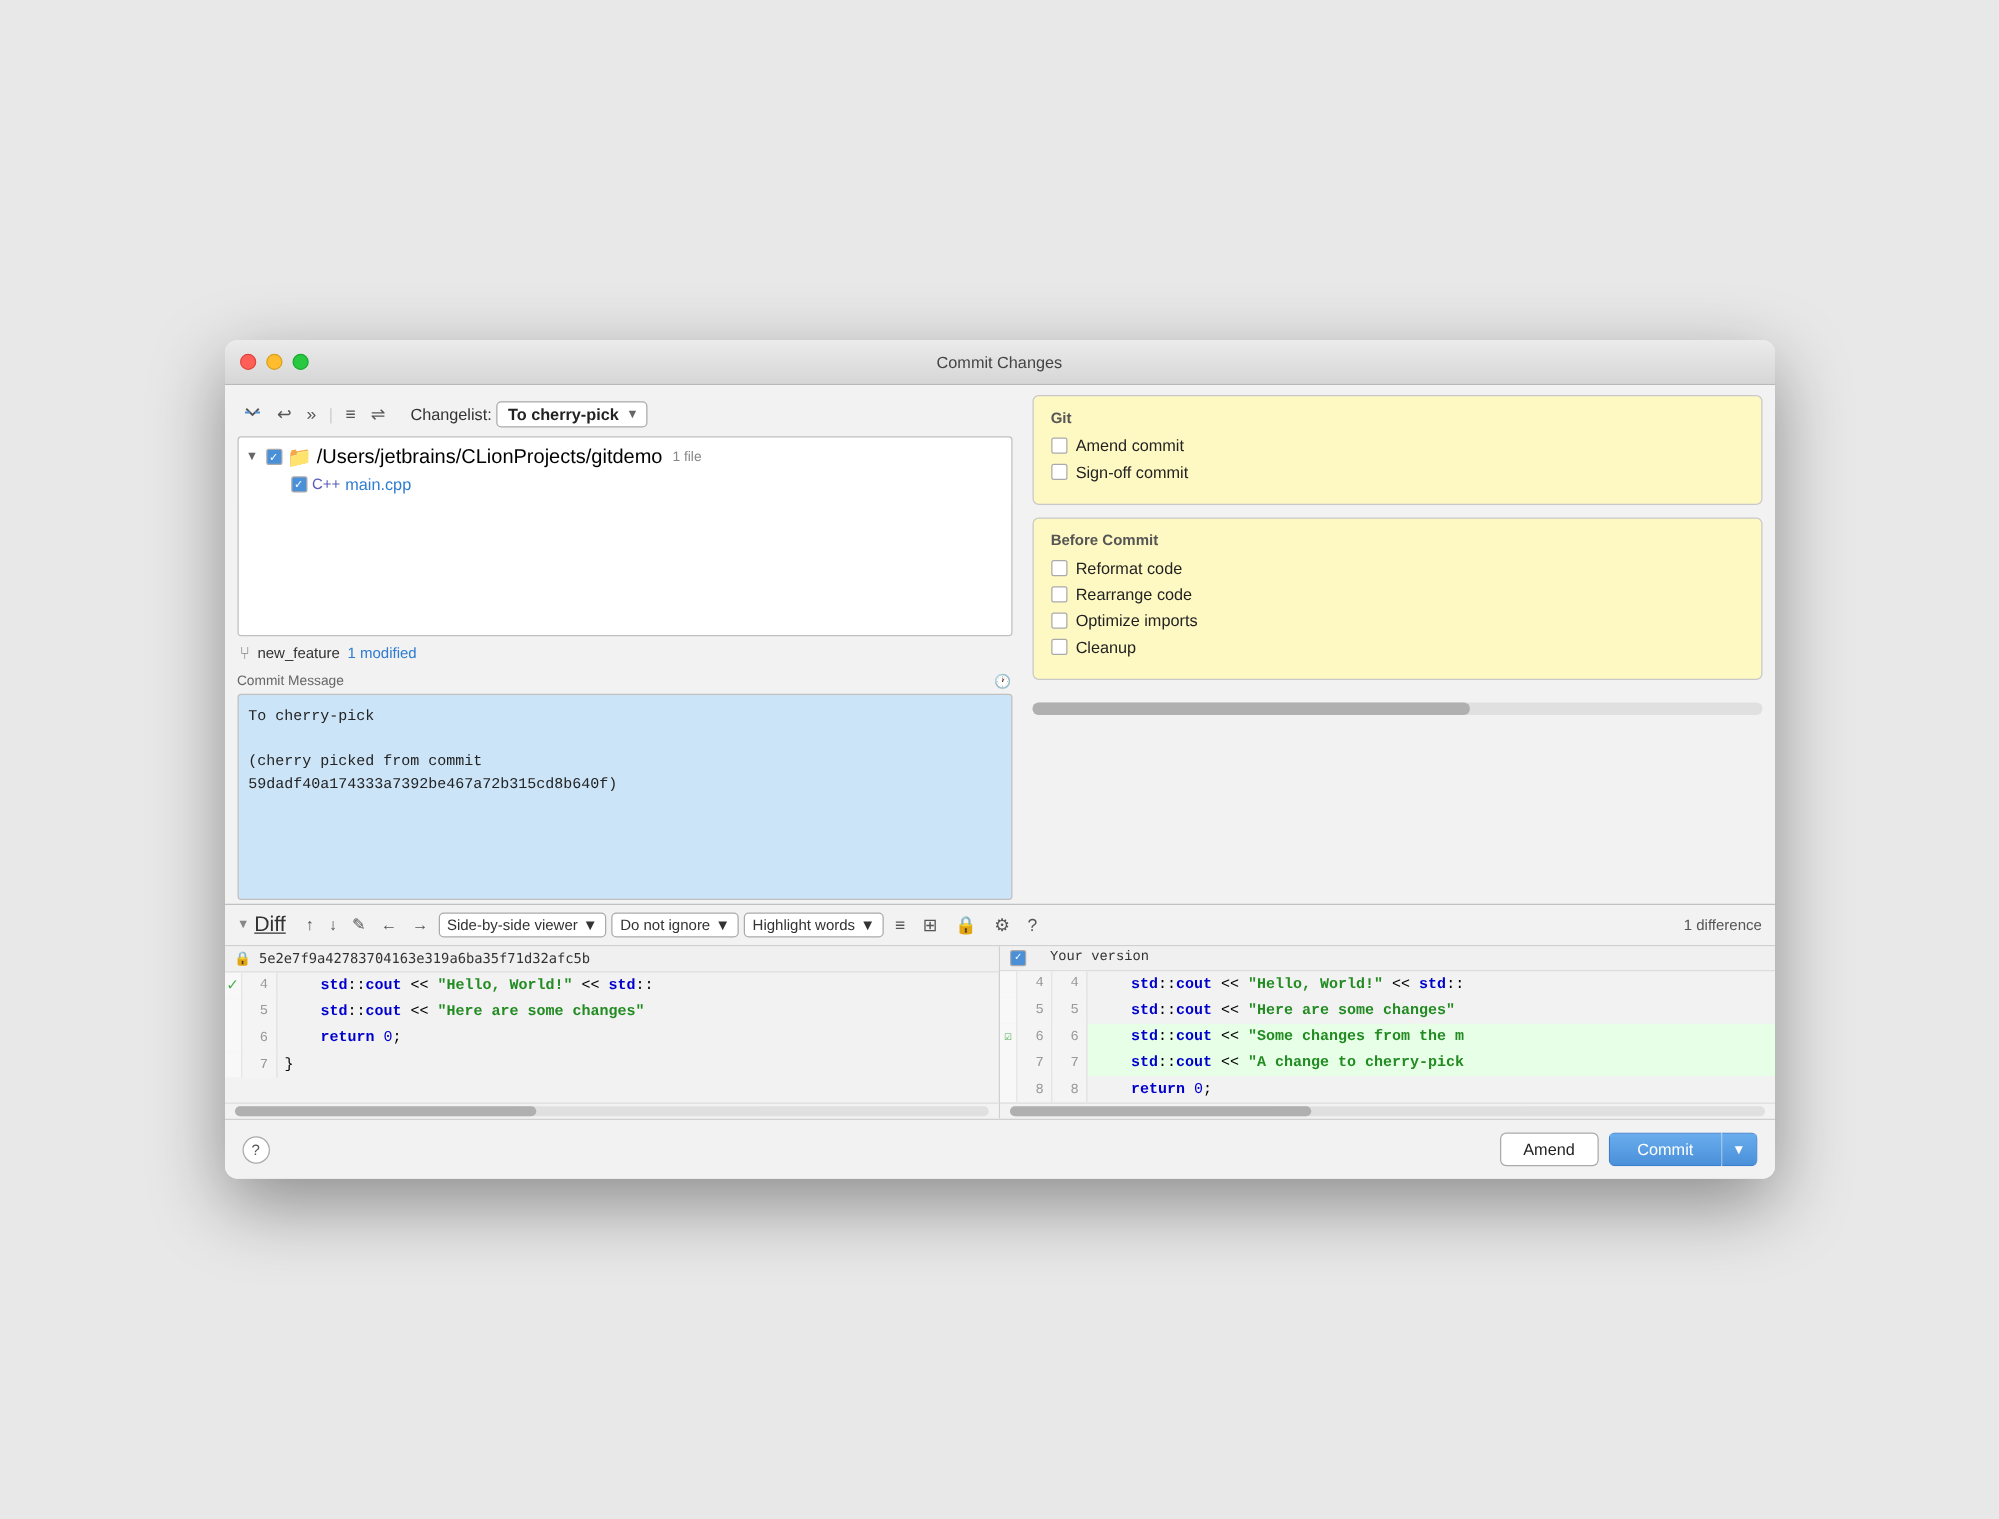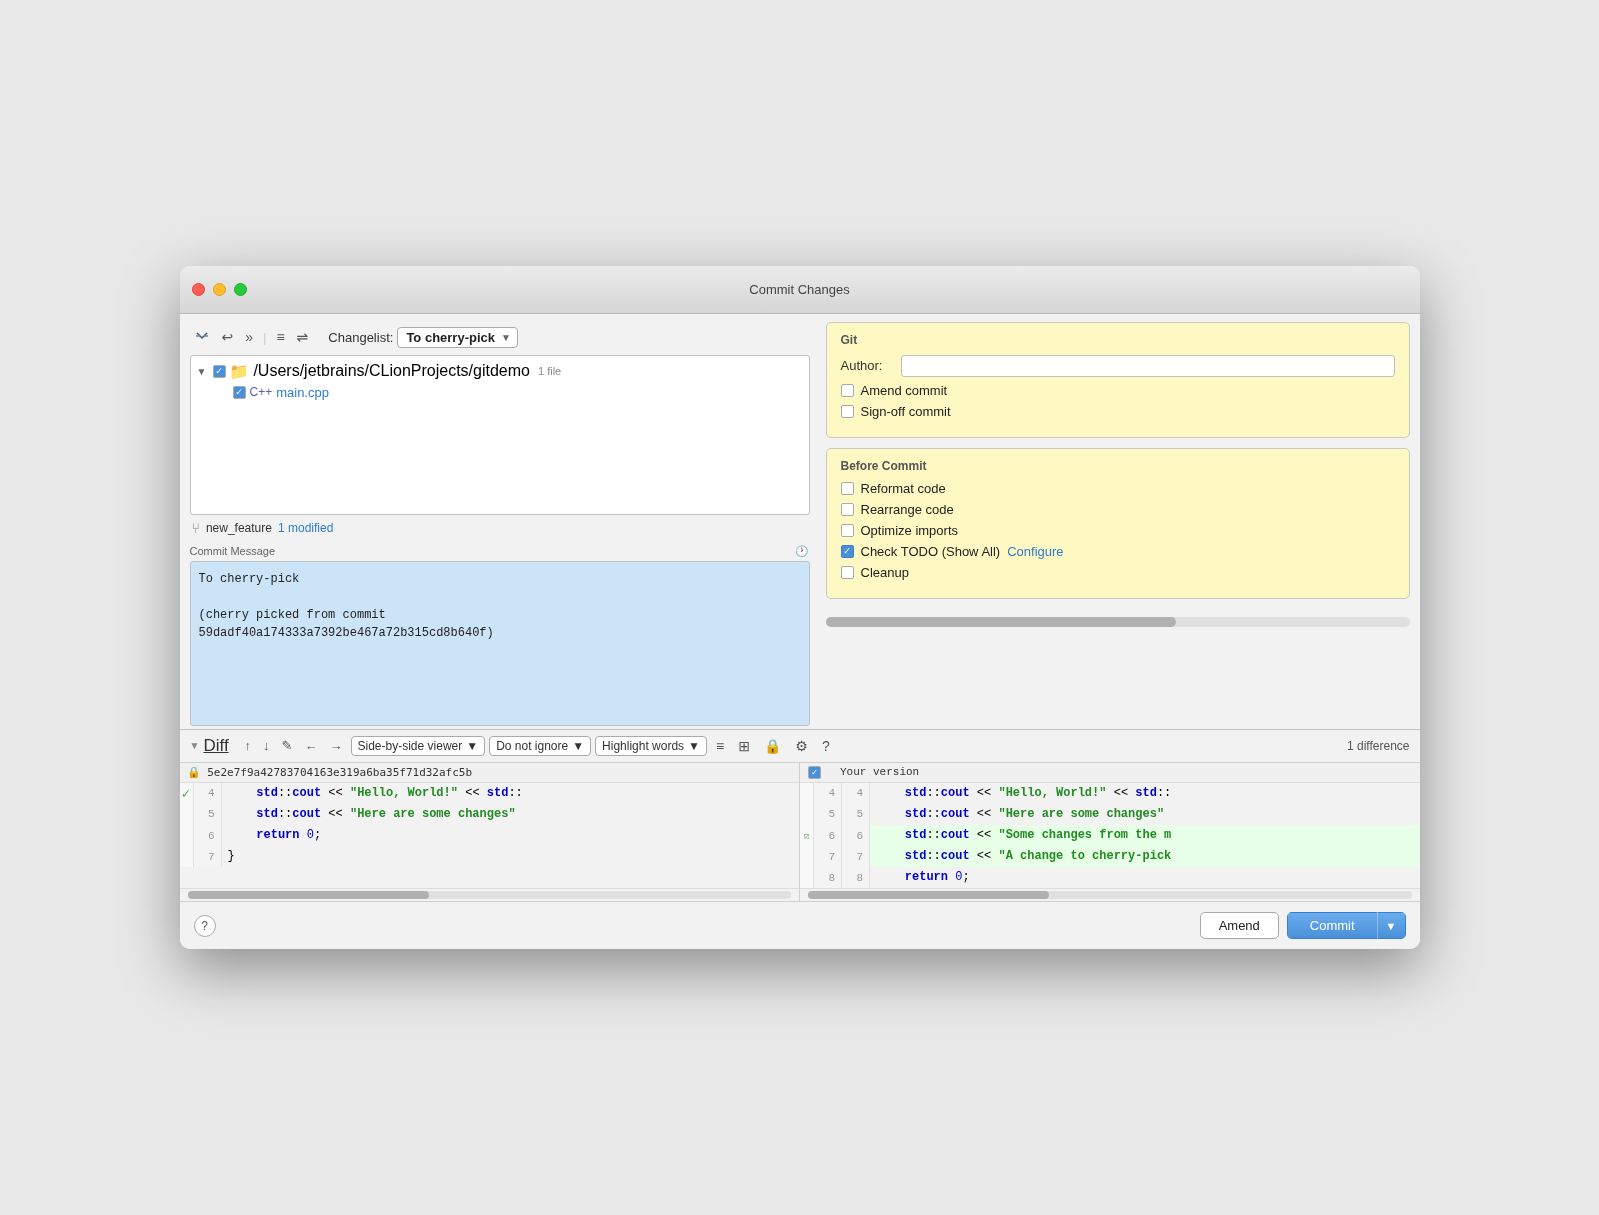--- a/index.html
+++ b/index.html
@@ -16,21 +16,21 @@
       width: 1240px;
       background: #f2f2f2;
       border-radius: 10px;
       box-shadow: 0 20px 60px rgba(0,0,0,0.4);
       overflow: hidden;
       display: flex;
       flex-direction: column;
     }
     .titlebar {
       background: linear-gradient(to bottom, #ebebeb, #d6d6d6);
-      height: 48px;
+      height: 36px;
       display: flex;
       align-items: center;
       padding: 0 12px;
       border-bottom: 1px solid #b8b8b8;
       position: relative;
     }
     .traffic-lights {
       display: flex;
       gap: 8px;
     }
@@ -578,24 +578,20 @@
 
 (cherry picked from commit
 59dadf40a174333a7392be467a72b315cd8b640f)</textarea>
         </div>
       </div>
 
       <div class="right-panel">
 
         <div class="panel-group">
           <div class="panel-group-title">Git</div>
-          <div class="author-row">
-            <span class="author-label">Author:</span>
-            <input class="author-input" type="text" style="">
-          </div>
           <div class="checkbox-row">
             <div class="checkbox-box"></div>
             <span class="checkbox-label">Amend commit</span>
           </div>
           <div class="checkbox-row">
             <div class="checkbox-box"></div>
             <span class="checkbox-label">Sign-off commit</span>
           </div>
         </div>
 
@@ -605,25 +601,20 @@
             <div class="checkbox-box"></div>
             <span class="checkbox-label">Reformat code</span>
           </div>
           <div class="checkbox-row">
             <div class="checkbox-box"></div>
             <span class="checkbox-label">Rearrange code</span>
           </div>
           <div class="checkbox-row">
             <div class="checkbox-box"></div>
             <span class="checkbox-label">Optimize imports</span>
-          </div>
-          <div class="checkbox-row">
-            <div class="checkbox-box checked"></div>
-            <span class="checkbox-label">Check TODO (Show All)</span>
-            <span class="configure-link">Configure</span>
           </div>
           <div class="checkbox-row">
             <div class="checkbox-box"></div>
             <span class="checkbox-label">Cleanup</span>
           </div>
         </div>
 
         <div class="scrollbar-area">
           <div class="scrollbar-thumb"></div>
         </div>

